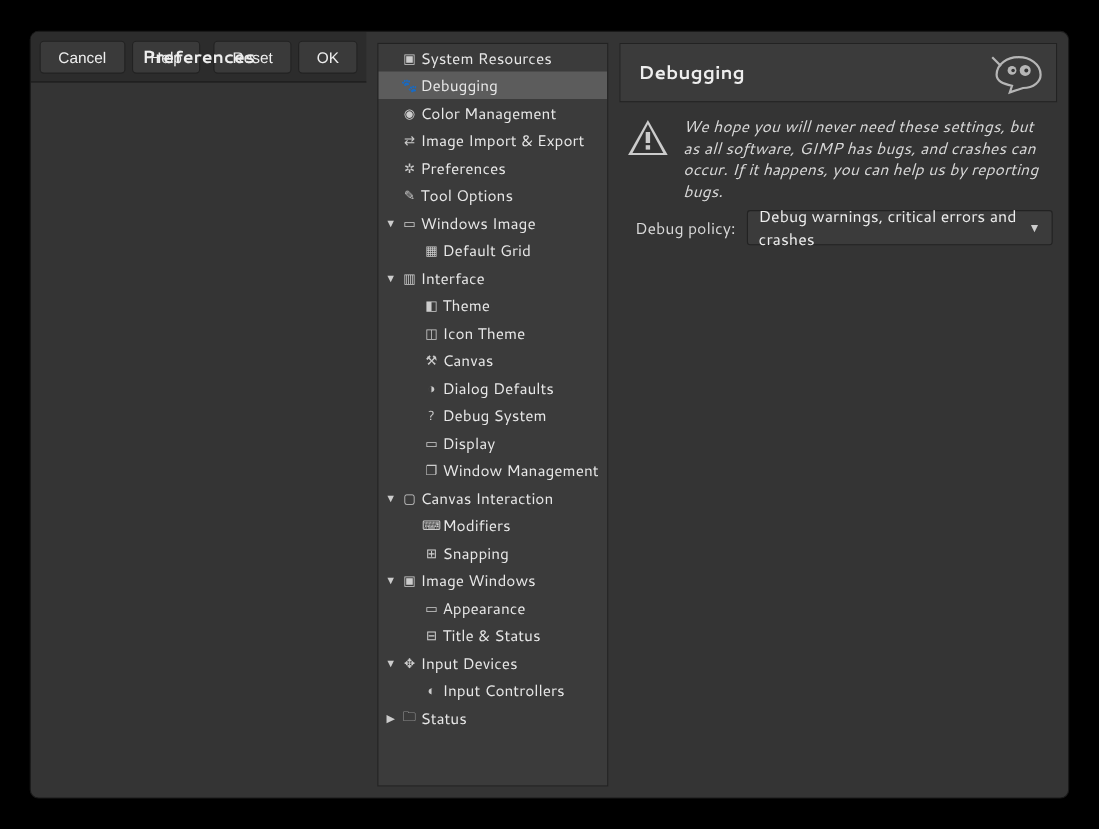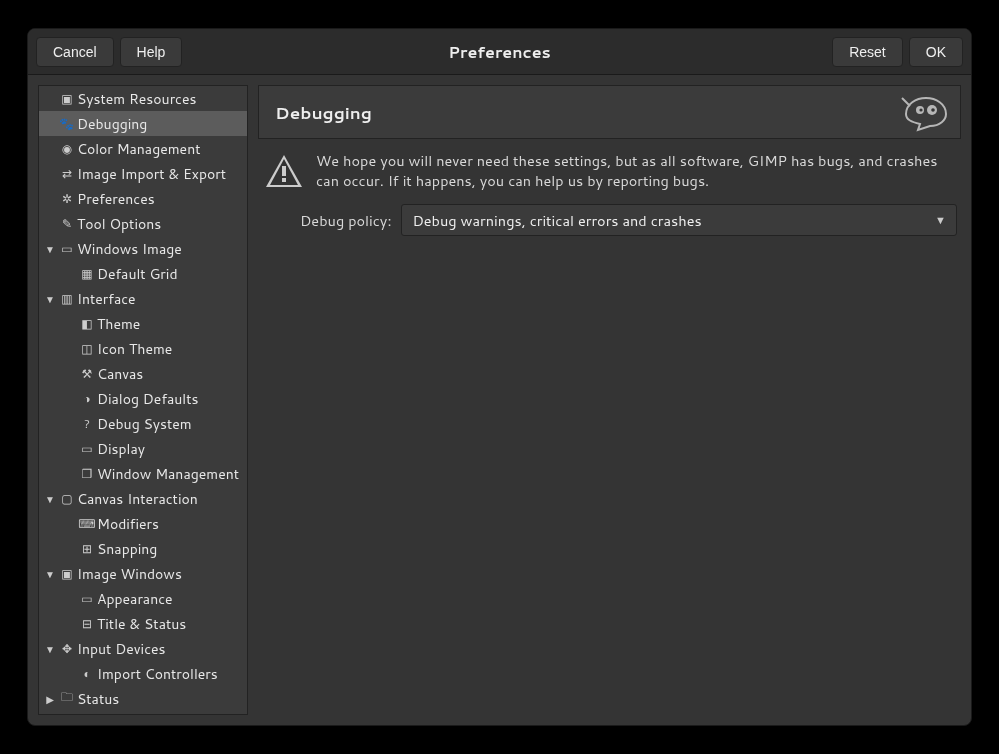--- a/index.html
+++ b/index.html
@@ -6,21 +6,21 @@
   html, body { width: 999px; height: 754px; background: #000; font-family: "Cantarell", "Segoe UI", sans-serif; color: #ddd; }
   .outer {
     width: 999px; height: 754px; background: #000;
     display: flex; align-items: center; justify-content: center;
   }
   .dialog {
     width: 945px; height: 698px;
     background: #343434;
     border: 1px solid #1a1a1a;
     border-radius: 8px;
-    display: flex; flex-direction: column;
+    display: flex; flex-direction: row;
     overflow: hidden;
   }
   .titlebar {
     height: 46px;
     background: #2c2c2c;
     border-bottom: 1px solid #1a1a1a;
     display: flex; align-items: center;
     padding: 0 8px;
     gap: 6px;
   }
@@ -105,35 +105,36 @@
   .info-row {
     display: flex; align-items: flex-start;
     padding: 12px 6px 8px 6px;
     gap: 12px;
   }
   .warning-icon {
     font-size: 36px; color: #ccc; line-height: 1;
     flex-shrink: 0;
   }
   .info-text {
+    font-style: italic;
     color: #d8d8d8;
     font-size: 14.5px;
     line-height: 1.35;
   }
   .section-label {
     font-size: 15px; color: #d8d8d8;
     padding: 4px 4px 6px 4px;
   }
   .form-row {
     display: flex; align-items: center;
     padding: 0 4px 0 14px;
     gap: 10px;
   }
   .form-label {
-    font-size: 14.5px; color: #d8d8d8; margin-left: 28px;
+    font-size: 14.5px; color: #d8d8d8;
   }
   .combo {
     flex: 1;
     height: 32px;
     background: #3b3b3b;
     border: 1px solid #222;
     border-radius: 3px;
     display: flex; align-items: center;
     padding: 0 10px;
     cursor: pointer;
@@ -259,21 +260,21 @@
             <span class="icon">⊟</span>
             <span>Title &amp; Status</span>
           </div>
           <div class="tree-item child" style="padding-left: 4px;">
             <span class="expander">▼</span>
             <span class="icon">✥</span>
             <span>Input Devices</span>
           </div>
           <div class="tree-item grandchild" style="padding-left: 40px;">
             <span class="icon">◐</span>
-            <span>Import Controllers</span>
+            <span>Input Controllers</span>
           </div>
           <div class="tree-item child" style="padding-left: 4px;">
             <span class="expander">▶</span>
             <span class="icon">🗀</span>
             <span>Status</span>
           </div>
         </div>
       <div class="main">
         <div class="page-header">
           <span class="page-header-title">Debugging</span>

